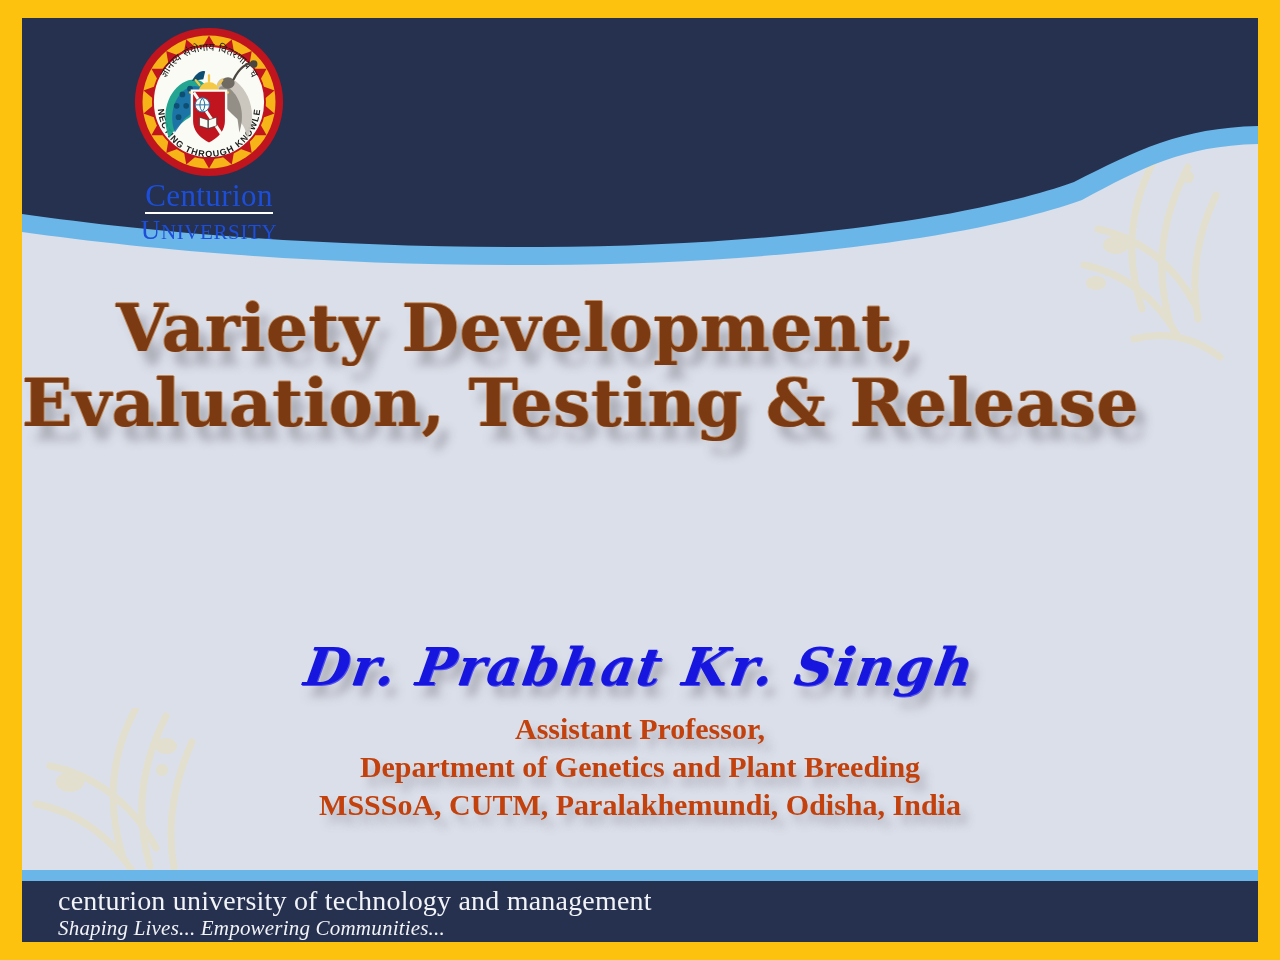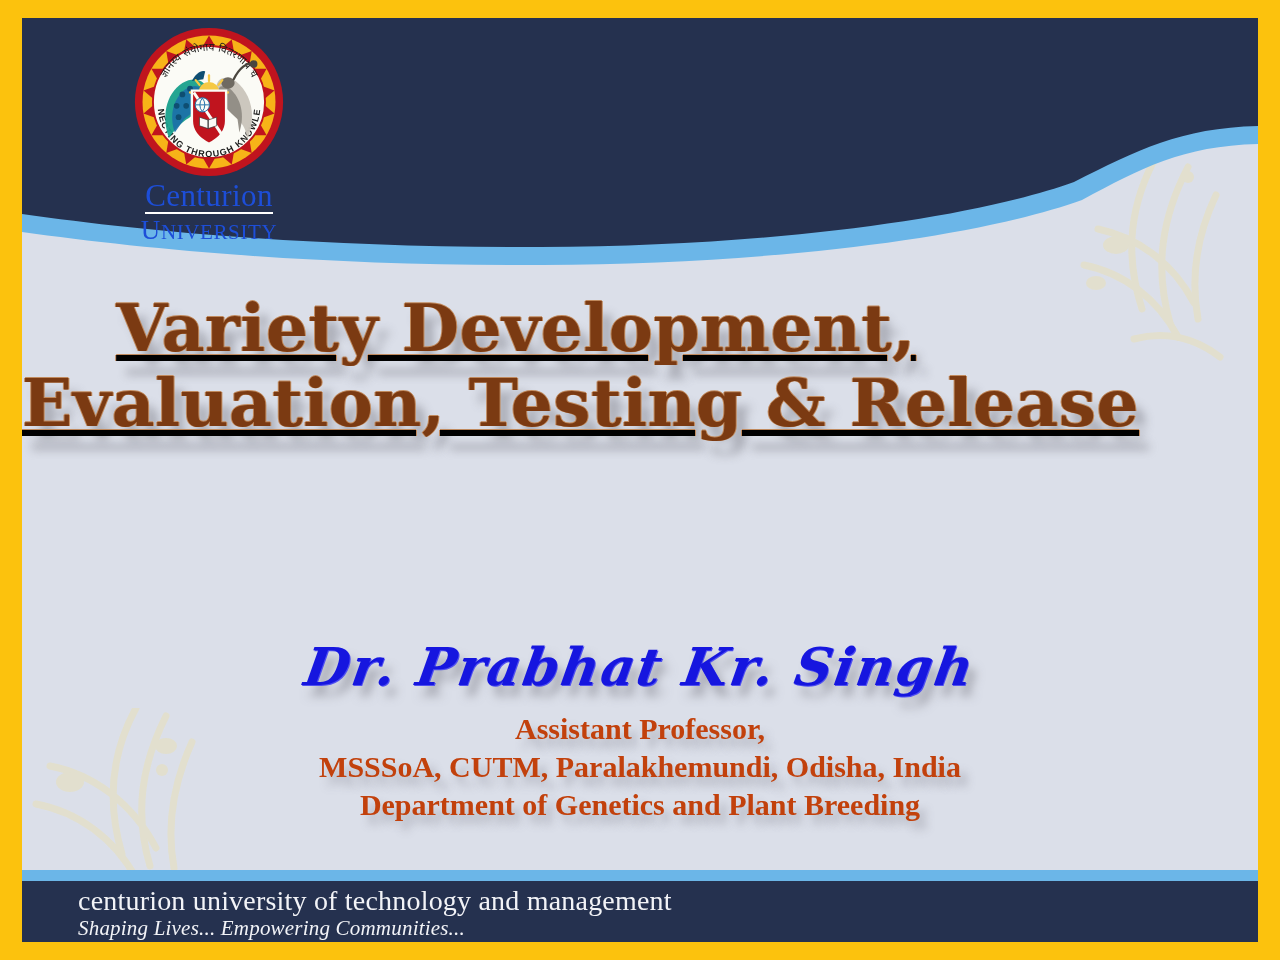--- a/index.html
+++ b/index.html
@@ -91,21 +91,20 @@
     font-size: 21px;
   }
 
   
   #title-block {
     position: absolute;
     left: 0;
     top: 275px;
     width: 988px;
     text-align: center;
-    text-decoration: underline;
   }
   .title-line {
     display: block;
     font-family: "DejaVu Serif", "Liberation Serif", serif;
     font-weight: bold;
     font-size: 66px;
     line-height: 1.08;
     color: #7B3A12;
     letter-spacing: 0.5px;
     text-shadow:
@@ -172,21 +171,20 @@
     width: 1236px;
     height: 61px;
     background: #25314F;
     overflow: hidden;
   }
   #footer-text {
     position: absolute;
     left: 36px;
     top: 3px;
     color: #F2F3F7;
-    margin-left: 20px;
   }
   .footer-main {
     display: block;
     font-family: "Liberation Serif", "DejaVu Serif", serif;
     font-size: 28px;
     line-height: 1.18;
     letter-spacing: 0.2px;
   }
   .footer-tag {
     display: block;
@@ -386,22 +384,22 @@
 
     <div id="title-block">
       <span class="title-line">Variety Development,</span>
       <span class="title-line">Evaluation, Testing &amp; Release</span>
     </div>
 
     <div id="presenter-name">Dr.  Prabhat Kr.  Singh</div>
 
     <div id="affiliation">
       <span class="affil-line">Assistant Professor,</span>
+      <span class="affil-line">Department of Genetics and Plant Breeding</span>
       <span class="affil-line">MSSSoA, CUTM,  Paralakhemundi, Odisha, India</span>
-      <span class="affil-line">Department of Genetics and Plant Breeding</span>
     </div>
 
     <div id="footer-strip"></div>
     <div id="footer-bar">
       <div id="footer-text">
         <span class="footer-main">centurion university of technology and management</span>
         <span class="footer-tag">Shaping Lives... Empowering Communities...</span>
       </div>
     </div>
 

